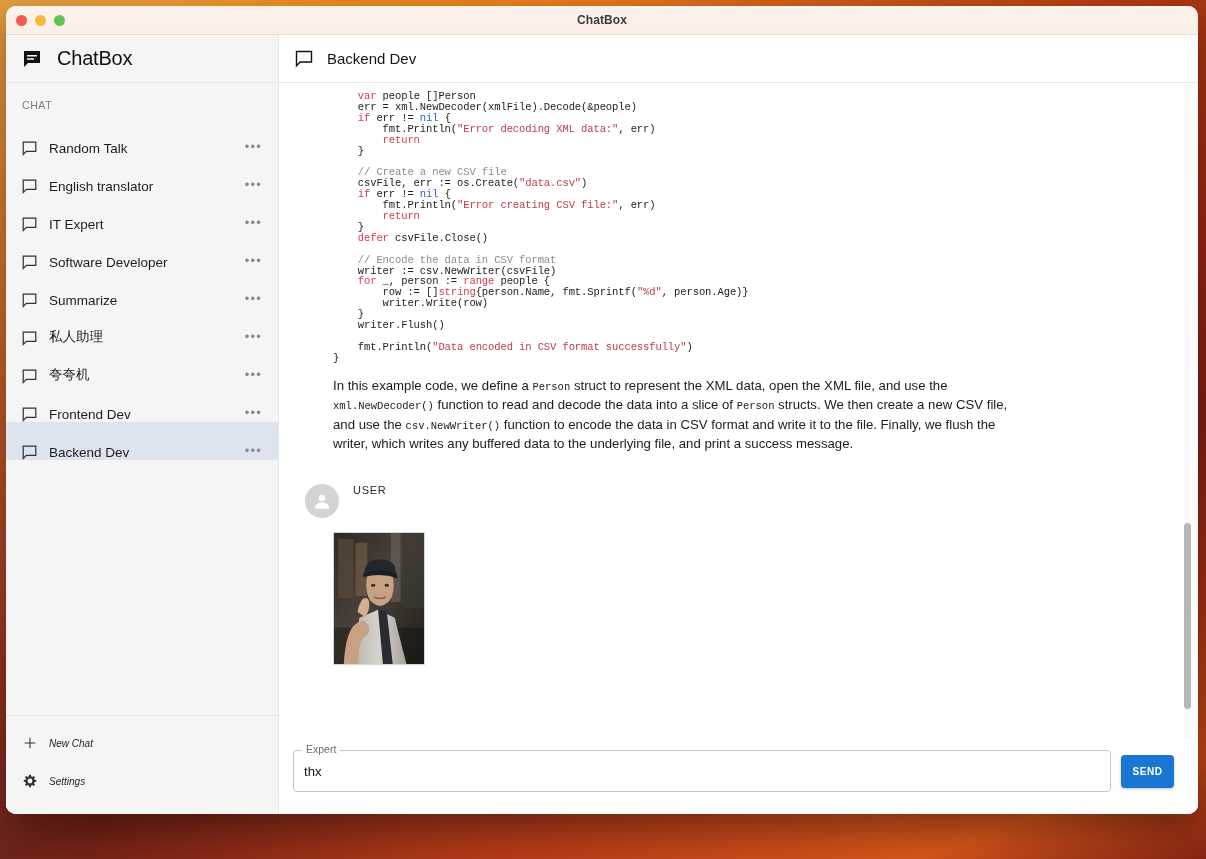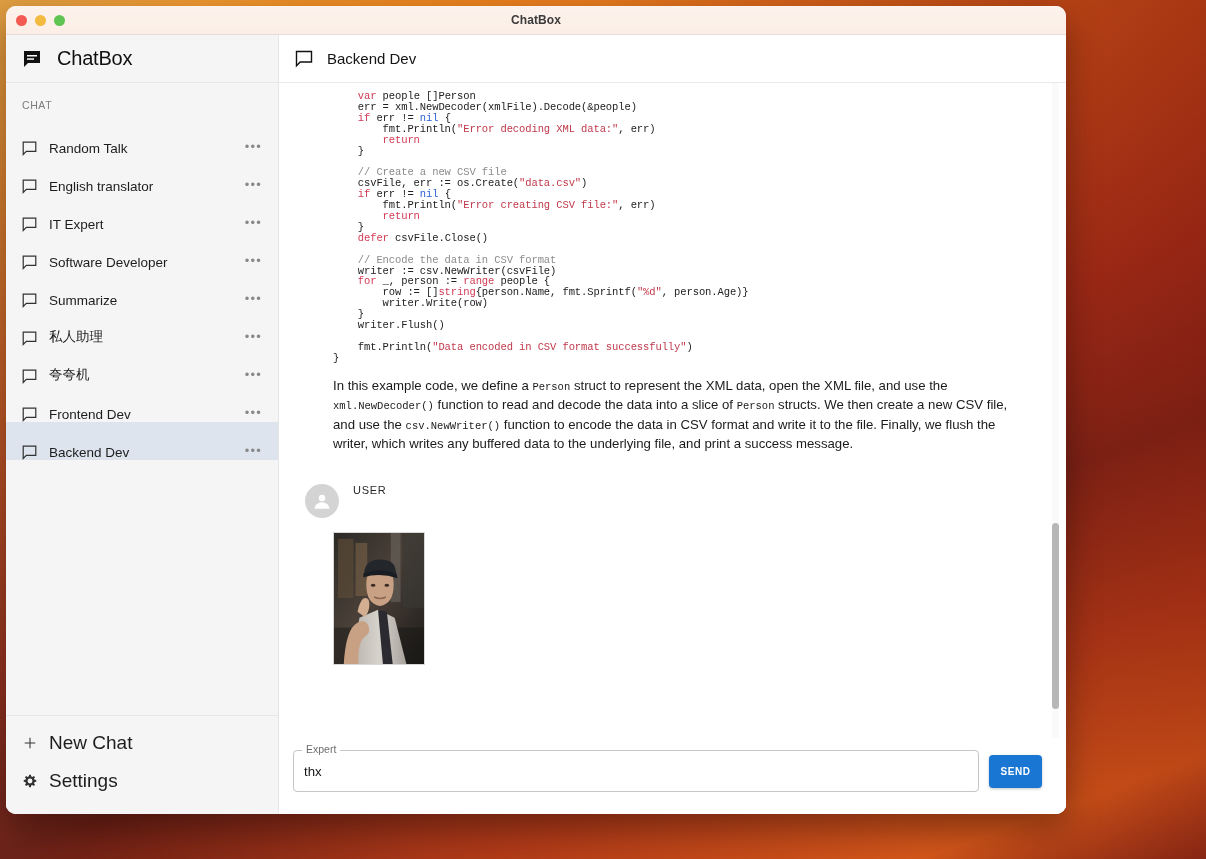--- a/index.html
+++ b/index.html
@@ -29,21 +29,21 @@
       linear-gradient(75deg, rgba(0,0,0,0.18) 0%, rgba(0,0,0,0) 30%),
       linear-gradient(250deg, rgba(120,20,10,0.45) 0%, rgba(120,20,10,0) 40%);
     pointer-events: none;
   }
 
   
   #window {
     position: absolute;
     left: 6px;
     top: 6px;
-    width: 1060px;
+    width: 1192px;
     height: 808px;
     background: #ffffff;
     border-radius: 10px;
     box-shadow: 0 14px 34px rgba(0,0,0,0.35);
     overflow: hidden;
     display: flex;
     flex-direction: column;
   }
 
   #titlebar {
@@ -147,22 +147,23 @@
     padding-bottom: 5px;
   }
 
   .footer-actions { flex: 0 0 auto; padding: 8px 0 14px 0; }
   .foot-item {
     height: 38px;
     display: flex;
     align-items: center;
     padding: 0 16px;
     cursor: pointer;
-    font-size: 19px;
+    font-size: 10px;
     color: #1d1d1d;
+    font-style: italic;
   }
   .foot-item .ic {
     width: 16px; height: 16px; flex: 0 0 16px;
     margin-right: 11px;
     display: flex; align-items: center; justify-content: center;
   }
 
   
   #main {
     flex: 1 1 auto;

